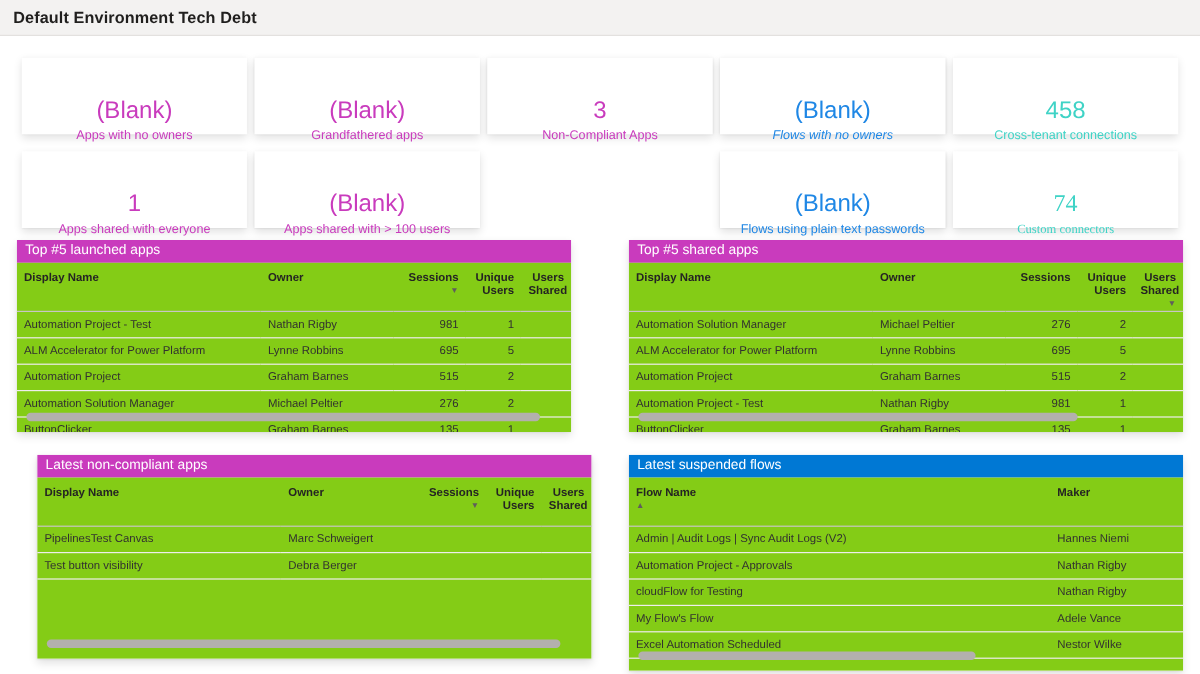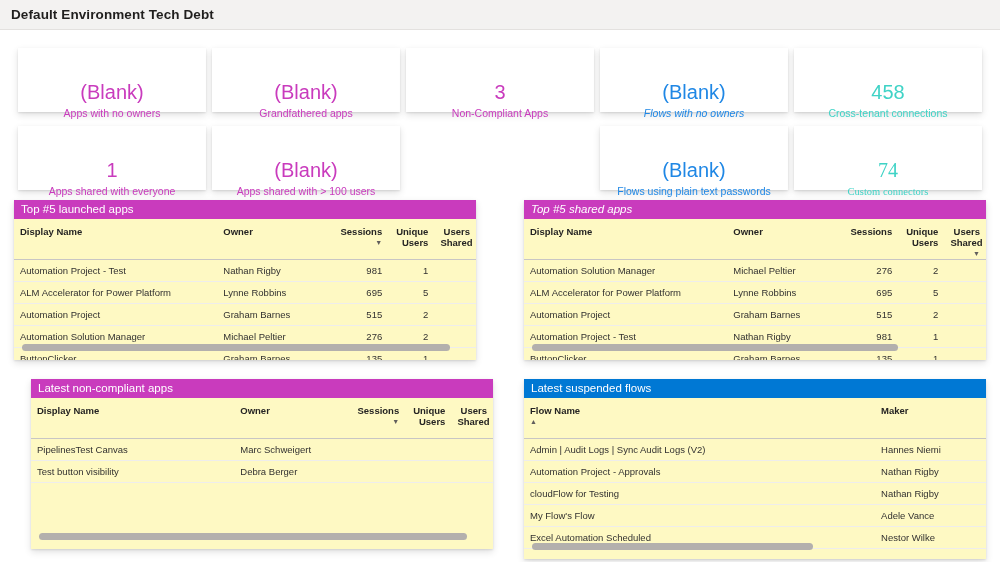--- a/index.html
+++ b/index.html
@@ -77,21 +77,21 @@
     font-size: 11.5px;
     color: #ffffff;
     box-sizing: border-box;
     white-space: nowrap;
     overflow: hidden;
   }
   .panel-body {
     position: absolute;
     left: 0; right: 0;
     top: 19px; bottom: 0;
-    background: #fef9c3;
+    background: #84cc16;
     box-sizing: border-box;
   }
   table.grid {
     width: 100%;
     border-collapse: collapse;
     table-layout: fixed;
     font-size: 9.5px;
   }
   table.grid thead th {
     font-size: 9.5px;
@@ -249,21 +249,21 @@
               <td class="num"></td>
             </tr>
           </tbody>
         </table>
         <div class="hscroll-track" style="left: 8px; right: 8px;">
           <div class="hscroll-thumb" style="width: 96%;"></div>
         </div>
       </div>
     </div>
     <div class="panel" style="left: 524px; top: 200px; width: 462px; height: 160px;">
-      <div class="panel-header" style="background: rgb(201, 59, 189); font-style: italic;">Top #5 shared apps</div>
+      <div class="panel-header" style="background: rgb(201, 59, 189);">Top #5 shared apps</div>
       <div class="panel-body">
         <table class="grid">
           <colgroup>
             <col style="width: 44%;">
             <col style="width: 24%;">
             <col style="width: 13%;">
             <col style="width: 10%;">
             <col style="width: 9%;">
           </colgroup>
           <thead>

